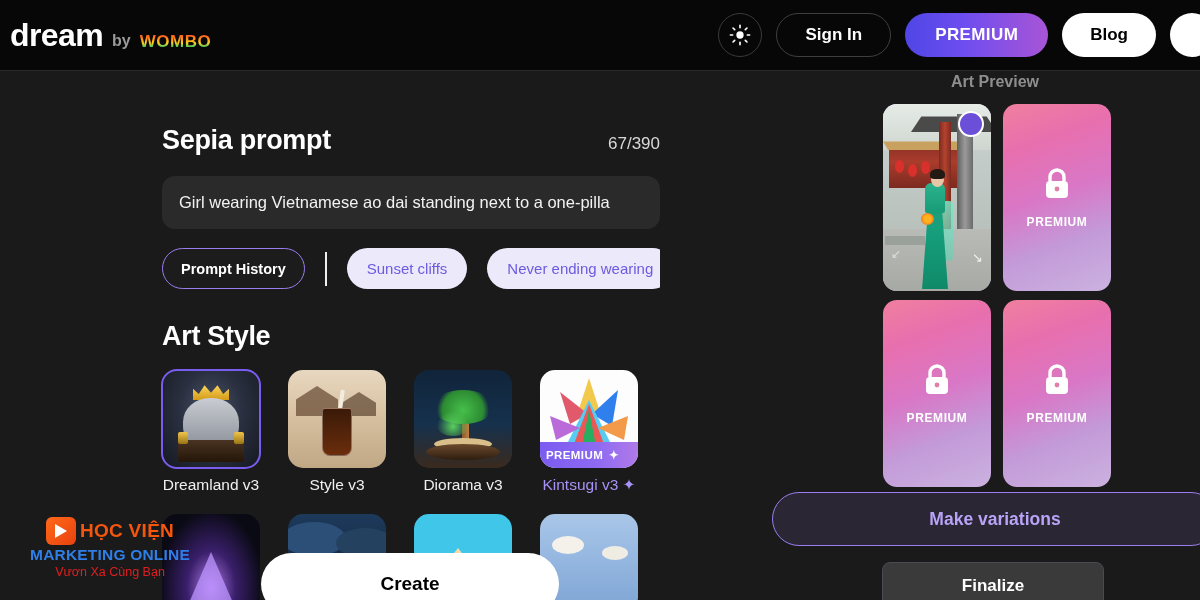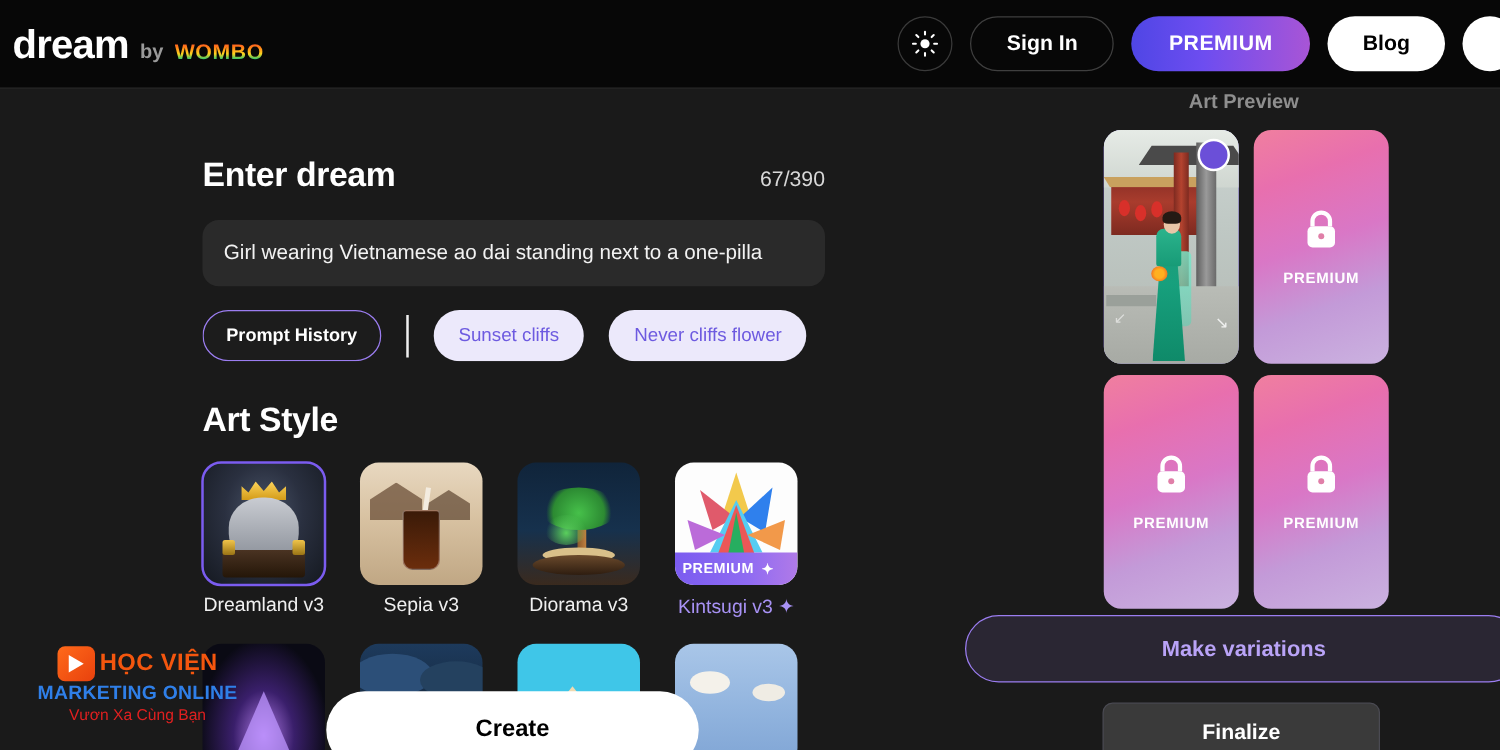--- a/index.html
+++ b/index.html
@@ -289,33 +289,33 @@
       </div>
       <div class="btn-pill btn-outline">Sign In</div>
       <div class="btn-pill btn-premium">PREMIUM</div>
       <div class="btn-pill btn-white">Blog</div>
       <div class="btn-pill btn-white btn-white-clip"></div>
     </div>
   </div>
 
   <div class="left-col">
     <div class="prompt-head">
-      <div class="section-title">Enter dream</div>
+      <div class="section-title">Sepia prompt</div>
       <div class="char-count">67/390</div>
     </div>
 
     <div class="prompt-box">
       <span class="prompt-text">Girl wearing Vietnamese ao dai standing next to a one-pilla</span>
     </div>
 
     <div class="chips-row">
       <div class="chip-history">Prompt History</div>
       <div class="chip-divider"></div>
       <div class="chip">Sunset cliffs</div>
-      <div class="chip">Never cliffs flower</div>
+      <div class="chip">Never ending wearing</div>
       <div class="chip">Fire and w</div>
     </div>
 
     <div class="section-title art-style-title">Art Style</div>
 
     <div class="style-grid">
       <div class="style-item">
         <div class="thumb art-cat selected">
           <div class="crown"></div>
           <div class="body"></div>
@@ -326,21 +326,21 @@
         <div class="style-label">Dreamland v3</div>
       </div>
 
       <div class="style-item">
         <div class="thumb art-sepia">
           <div class="hut"></div>
           <div class="hut2"></div>
           <div class="straw"></div>
           <div class="glass"></div>
         </div>
-        <div class="style-label">Sepia v3</div>
+        <div class="style-label">Style v3</div>
       </div>
 
       <div class="style-item">
         <div class="thumb art-diorama">
           <div class="trunk"></div>
           <div class="fronds"></div>
           <div class="fronds2"></div>
           <div class="sand"></div>
           <div class="base"></div>
         </div>

